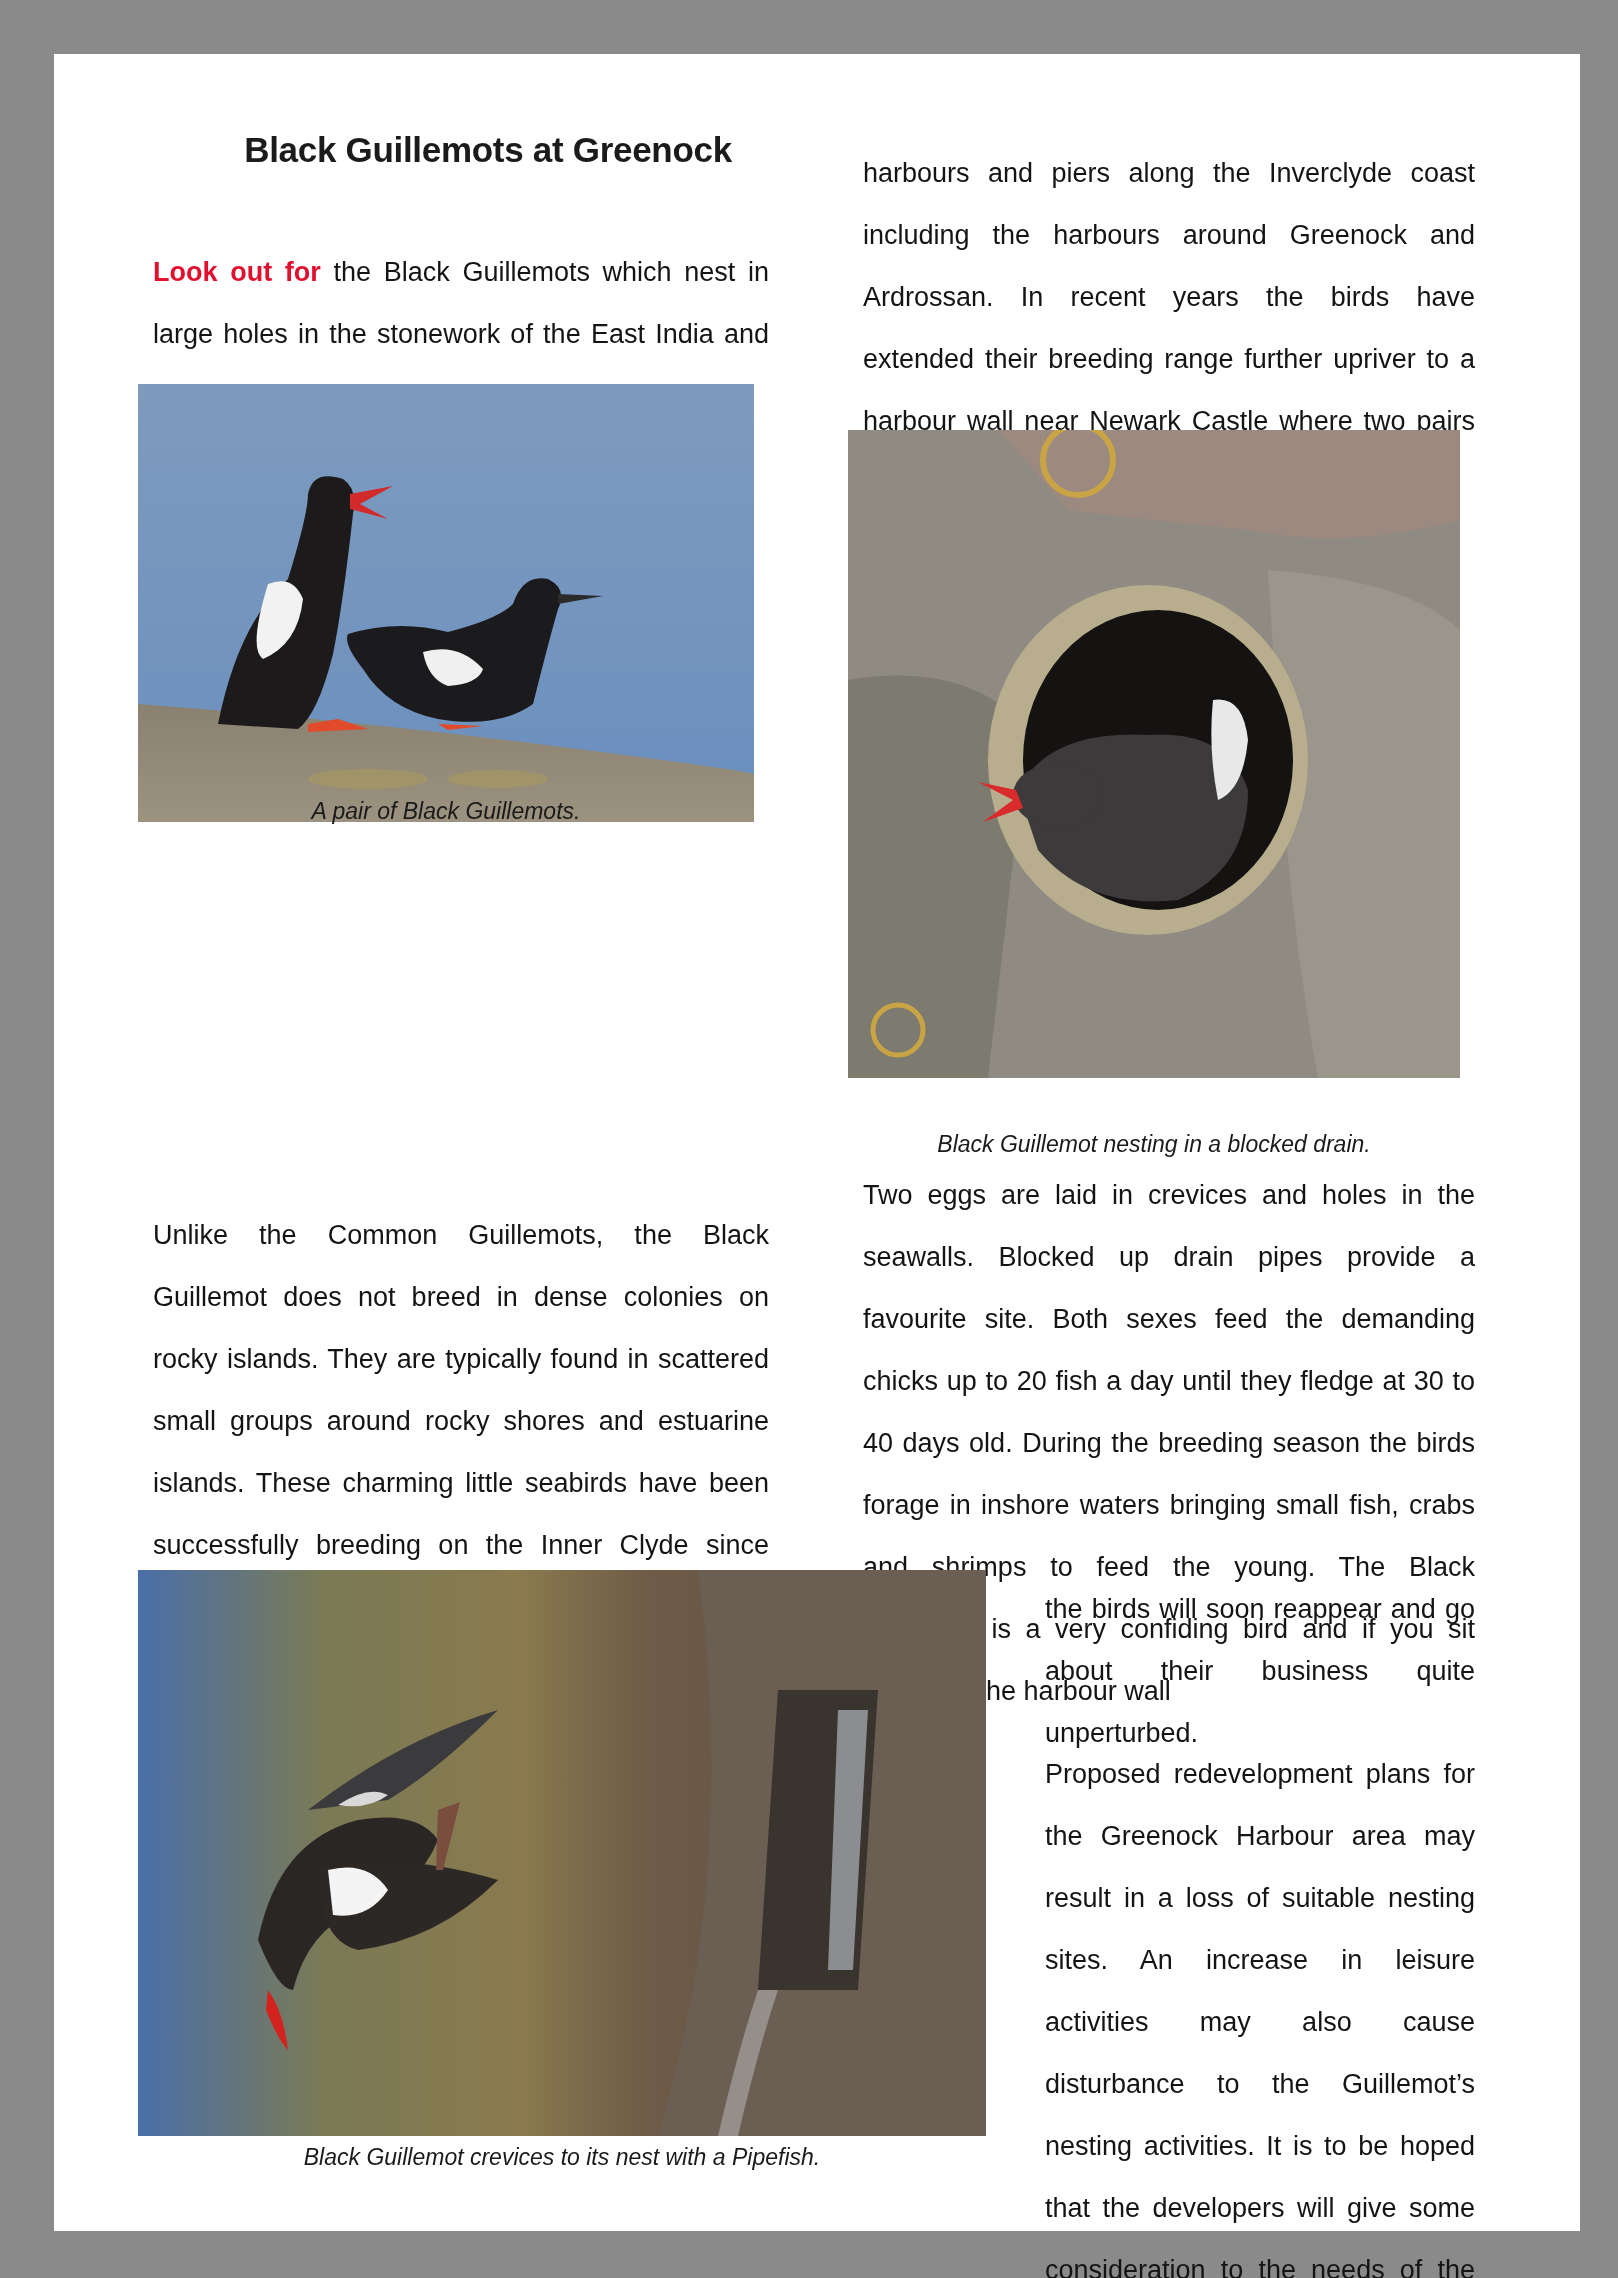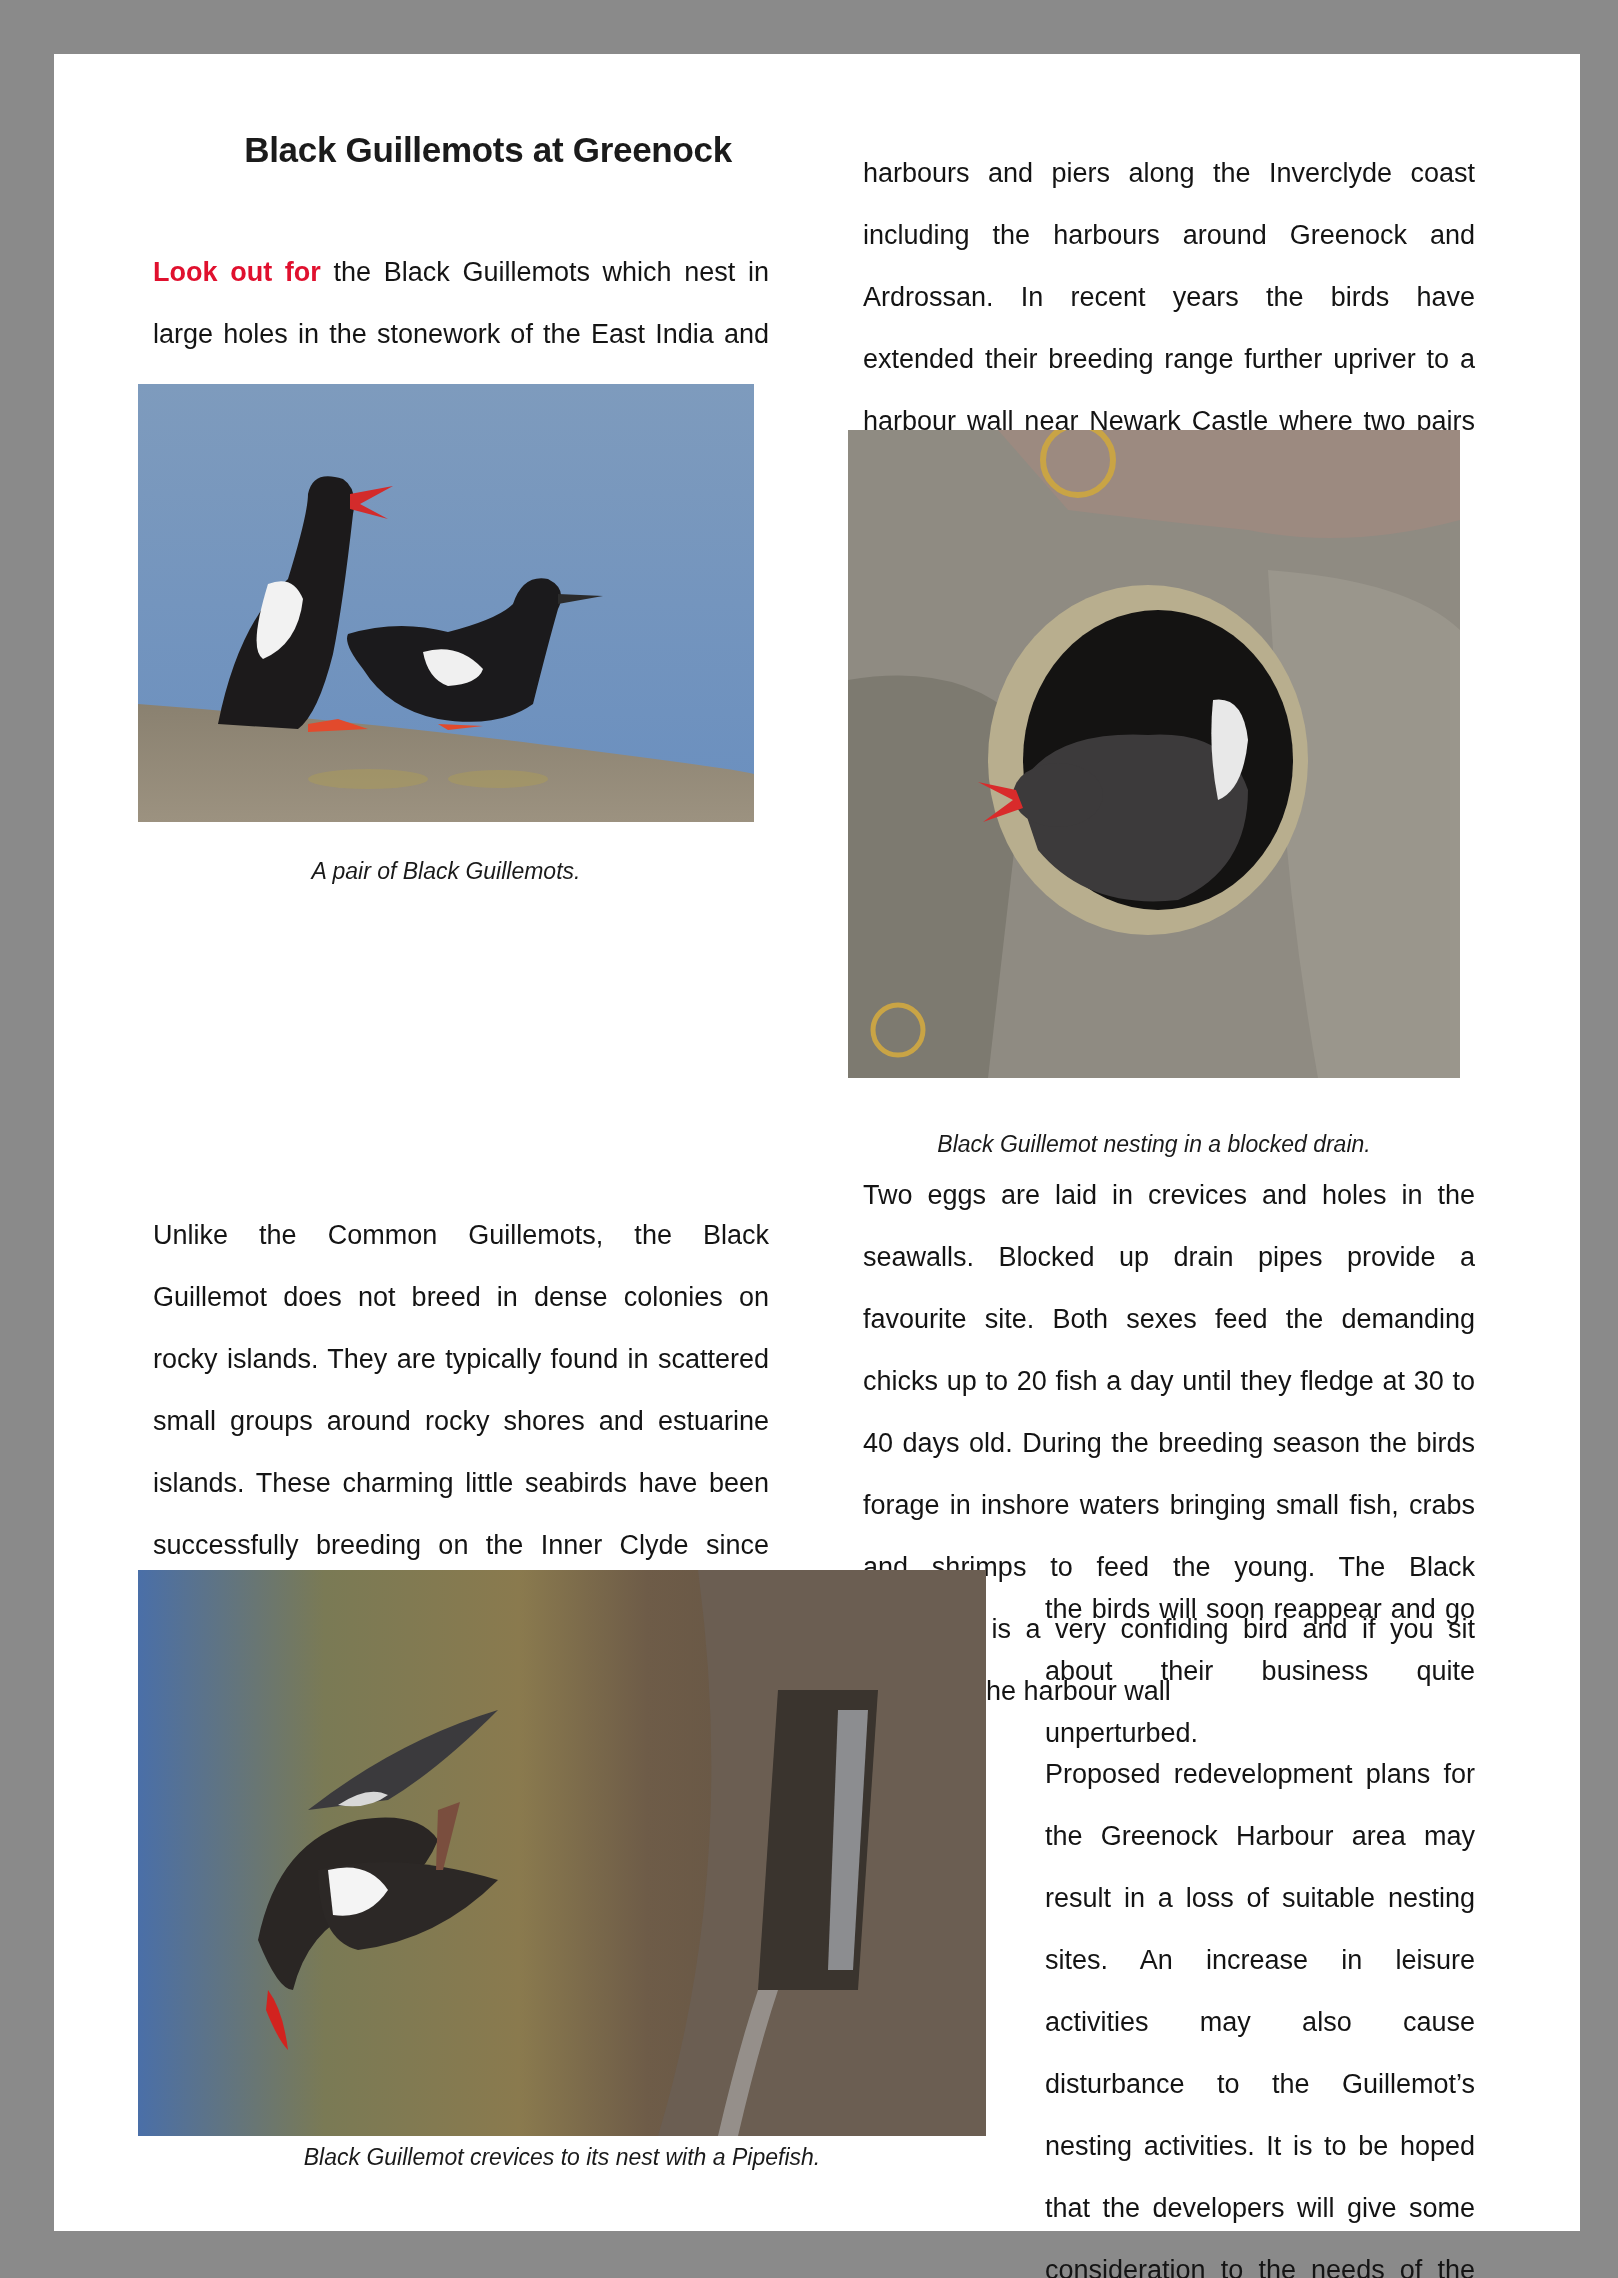--- a/index.html
+++ b/index.html
@@ -62,21 +62,21 @@
       <path d="M130 200 Q155 190 165 215 Q160 260 125 275 Q110 265 130 200Z" fill="#f2f2f2"></path>
       <path d="M212 110 L255 102 L222 120 L250 135 L212 125Z" fill="#d32b2b"></path>
       <path d="M170 340 L200 335 L230 345 L170 348Z" fill="#e24a2c"></path>
 
       <path d="M210 250 Q260 235 310 248 Q360 235 375 220 Q385 190 410 195 Q430 205 420 225 Q410 260 395 320 Q360 345 300 335 Q250 325 225 285 Q205 260 210 250Z" fill="#1b1a1c"></path>
       <path d="M285 268 Q320 258 345 285 Q340 300 310 302 Q290 295 285 268Z" fill="#f0f0f0"></path>
       <path d="M420 210 L465 212 L420 220Z" fill="#2b2b2b"></path>
       <path d="M300 340 L345 342 L310 346Z" fill="#e24a2c"></path>
     </svg>
   </div>
-  <div class="abs caption col-l" style="top:804px;">A pair of Black Guillemots.</div>
+  <div class="abs caption col-l" style="top:744px;">A pair of Black Guillemots.</div>
 
 
   <p class="abs para col-l" style="top:1135px;">Unlike the Common Guillemots, the Black Guillemot does not breed in dense colonies on rocky islands.  They are typically found in scattered small groups around rocky shores and estuarine islands.  These charming little seabirds have been successfully breeding on the Inner Clyde since 1979.  By the early 1990s they had colonised many of the disused</p>
 
   <p class="abs para col-r" style="top:73px;">harbours and piers along the Inverclyde coast including the harbours around Greenock and Ardrossan. In recent years the birds have extended their breeding range further upriver to a harbour wall near Newark Castle where two pairs regularly nest.</p>
 
   <div class="abs photo" style="left:794px; top:376px; width:612px; height:648px;">
     <svg viewBox="0 0 612 648" preserveAspectRatio="none">
       <rect width="612" height="648" fill="#8f8b82"></rect>
       <path d="M150 0 L612 0 L612 90 Q500 120 400 100 Q300 90 220 80 Z" fill="#9c8a80"></path>

